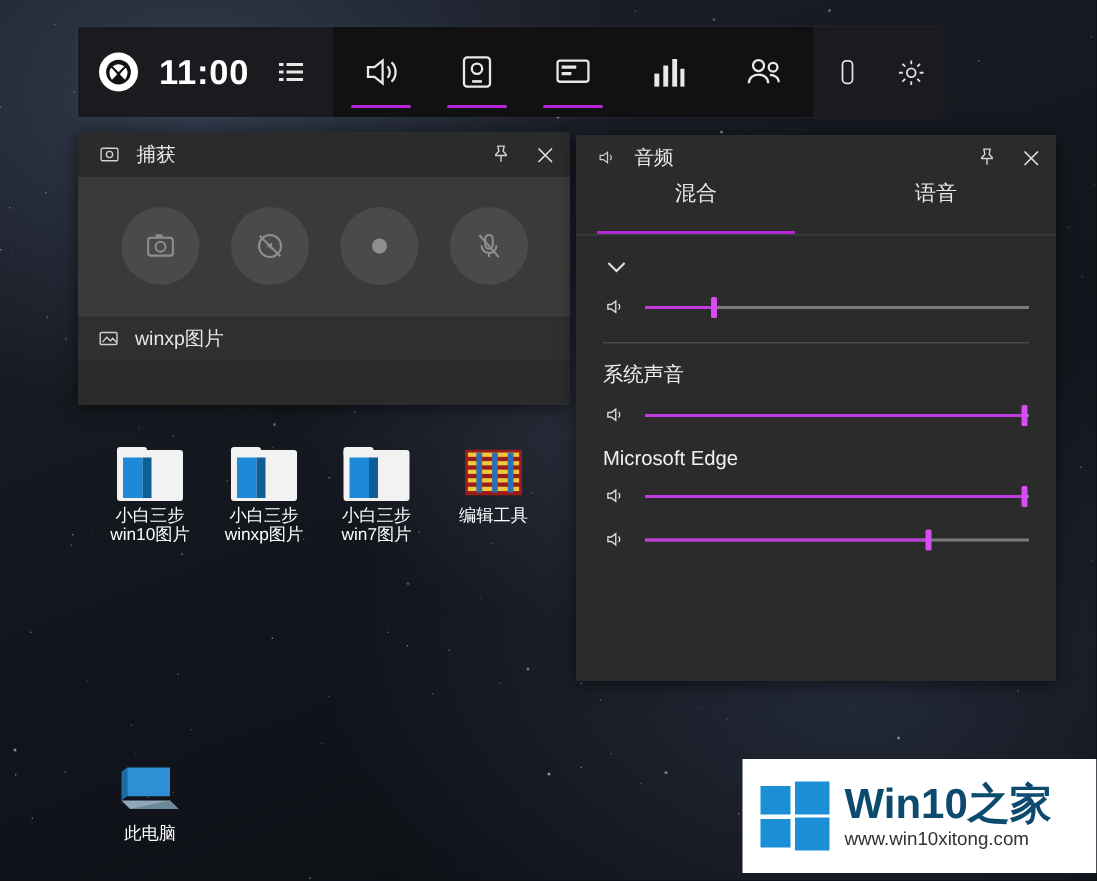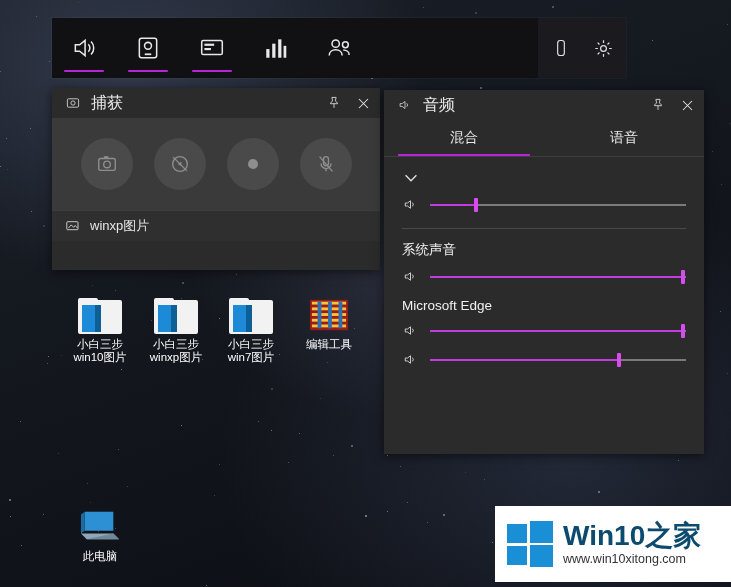--- a/index.html
+++ b/index.html
@@ -43,21 +43,21 @@
     width:40px;height:2px;background:#b527d6;border-radius:1px;}
   .gb-right{background:#1b1b1f;display:flex;align-items:center;padding:0 12px;gap:20px;}
   svg{display:block;}
   
   .panel{
     position:absolute;background:#2b2b2b;
     box-shadow:0 2px 10px rgba(0,0,0,.55);
   }
   .panel-head{
     height:30px;display:flex;align-items:center;padding:0 6px 0 10px;
-    background:#2b2b2b;color:#e9e9e9;font-size:16px;gap:7px;
+    background:#2b2b2b;color:#e9e9e9;font-size:13px;gap:7px;
   }
   .panel-head .title{flex:1;}
   .hb{width:22px;height:22px;display:flex;align-items:center;justify-content:center;color:#d8d8d8;}
   
   #capture{left:52px;top:88px;width:328px;height:182px;background:#2b2b2b;}
   .cap-body{
     height:92px;background:#3a3a3a;display:flex;align-items:center;justify-content:space-around;
     padding:0 18px;
   }
   .cap-btn{
@@ -65,21 +65,21 @@
     display:flex;align-items:center;justify-content:center;color:#8e8e8e;
   }
   .cap-foot{
     height:30px;background:#2f2f2f;display:flex;align-items:center;gap:8px;padding:0 14px;
     color:#e6e6e6;font-size:13px;border-top:1px solid #3c3c3c;
   }
   
   #audio{left:384px;top:90px;width:320px;height:364px;background:#2b2b2b;}
   .tabs{display:flex;height:36px;border-bottom:1px solid #3d3d3d;}
   .tab{
-    flex:1;display:flex;align-items:center;justify-content:center;
+    flex:1;display:flex;align-items:flex-start;justify-content:center;
     color:#e8e8e8;font-size:14px;position:relative;
   }
   .tab.active::after{
     content:"";position:absolute;bottom:0;left:14px;right:14px;height:2px;background:#b527d6;
   }
   .aud-body{padding:12px 18px 0 18px;}
   .dev-row{display:flex;align-items:center;justify-content:space-between;color:#f0f0f0;font-size:13.5px;}
   .slider-row{display:flex;align-items:center;gap:12px;margin-top:10px;}
   .spk{color:#dcdcdc;width:16px;display:flex;justify-content:center;}
   .track{
@@ -273,20 +273,43 @@
       <div class="star" style="width: 1px; height: 1px; left: 355.54px; top: 73.9015px; opacity: 0.34;"></div>
       <div class="star" style="width: 1px; height: 1px; left: 279.546px; top: 240.233px; opacity: 0.52;"></div>
       <div class="star" style="width: 1px; height: 1px; left: 180.842px; top: 424.721px; opacity: 0.66;"></div>
       <div class="star" style="width: 1px; height: 1px; left: 150.824px; top: 320.207px; opacity: 0.38;"></div>
       <div class="star" style="width: 1px; height: 1px; left: 464.881px; top: 471.852px; opacity: 0.2;"></div>
       <div class="star" style="width: 1px; height: 1px; left: 48.8359px; top: 60.9867px; opacity: 0.41;"></div>
     </div>
 </div>
 
 <div id="gamebar">
+  <div class="gb-left">
+    <div class="xbox-logo">
+      <svg viewBox="0 0 24 24" width="18" height="18" aria-hidden="true">
+        <circle cx="12" cy="12" r="11" fill="#111"></circle>
+        <path d="M12 5c2 0 4 1 5.2 2.2C15.5 8.6 13.4 10.7 12 12.3c-1.4-1.6-3.5-3.7-5.2-5.1C8 6 10 5 12 5z" fill="#fff"></path>
+        <path d="M5.6 8.2C7 9.6 9.3 12 10.8 13.9c-1.4 1.7-3.3 3.7-4.6 4.9C4.8 17.3 4 14.8 4 12.3c0-1.5.6-3 1.6-4.1z" fill="#fff"></path>
+        <path d="M18.4 8.2c1 1.1 1.6 2.6 1.6 4.1 0 2.5-.8 5-2.2 6.5-1.3-1.2-3.2-3.2-4.6-4.9 1.5-1.9 3.8-4.3 5.2-5.7z" fill="#fff"></path>
+      </svg>
+    </div>
+    <div class="gb-clock">11:00</div>
+    <div class="gb-menu">
+      <svg viewBox="0 0 20 20" width="20" height="20">
+        <g fill="#e6e6e6">
+          <rect x="2" y="4" width="3" height="2"></rect>
+            <rect x="7" y="4" width="11" height="2"></rect>
+          <rect x="2" y="9" width="3" height="2"></rect>
+            <rect x="7" y="9" width="11" height="2"></rect>
+          <rect x="2" y="14" width="3" height="2"></rect>
+            <rect x="7" y="14" width="11" height="2"></rect>
+        </g>
+      </svg>
+    </div>
+  </div>
 
   <div class="gb-icons">
     <div class="gb-item">
       <svg viewBox="0 0 24 24" width="26" height="26">
         <path d="M4 9h4l5-4v14l-5-4H4z" fill="none" stroke="#e8e8e8" stroke-width="1.4"></path>
         <path d="M16 8.5a5 5 0 010 7M18.5 6a8.5 8.5 0 010 12" fill="none" stroke="#e8e8e8" stroke-width="1.4"></path>
       </svg>
       <span class="ul"></span>
     </div>
     <div class="gb-item">

